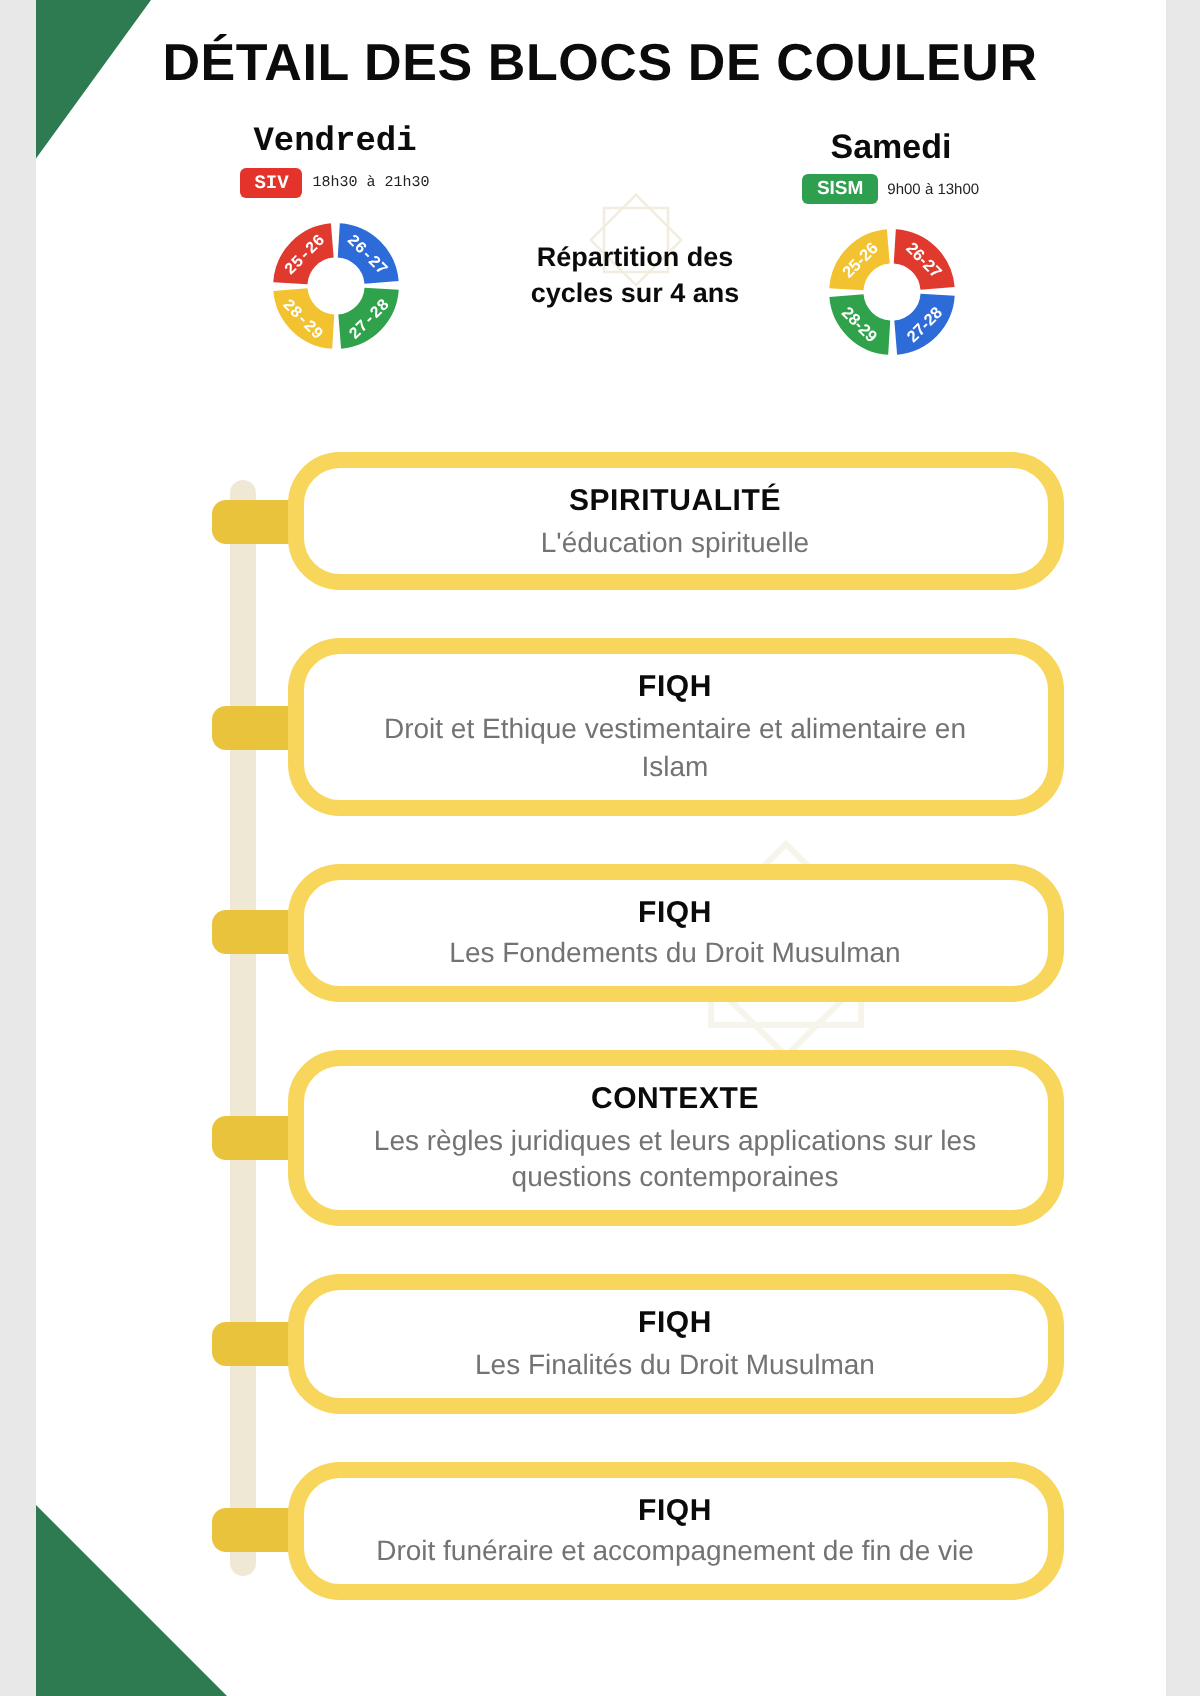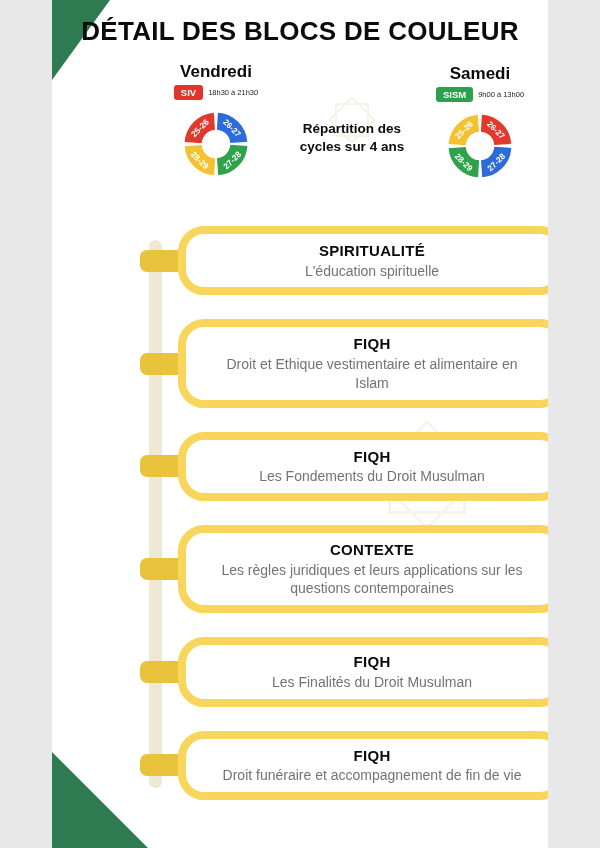--- a/index.html
+++ b/index.html
@@ -1,34 +1,34 @@
 <!DOCTYPE html>
 <html style="--c-yellow: #F8D65C; --c-tab: #EAC33C; --c-spine: #EFE8D5; --c-corner: #2E7B52; --c-badge_red: #E4332B; --c-badge_green: #2E9E4F; --c-ink: #0B0B0B;"><head>
 <meta charset="utf-8">
 <style>
   :root{
     --c-yellow:#F8D65C; --c-tab:#EAC33C; --c-spine:#EFE8D5; --c-corner:#2E7B52;
     --c-badge_red:#E4332B; --c-badge_green:#2E9E4F; --c-ink:#0B0B0B;
   }
   html,body{margin:0;padding:0;background:#e8e8e8;}
   .page{
-    position:relative; width:496px; height:848px; background:#fff; overflow:hidden;
+    position:relative; width:565px; height:848px; background:#fff; overflow:hidden;
     font-family:"Liberation Sans", sans-serif; color:var(--c-ink); margin:0 auto;
   }
   
   .corner-tl{position:absolute;top:0;left:0;width:58px;height:80px;background:var(--c-corner);
     clip-path:polygon(0 0,100% 0,0 100%);}
   .corner-bl{position:absolute;bottom:0;left:0;width:96px;height:96px;background:var(--c-corner);
     clip-path:polygon(0 0,0 100%,100% 100%);}
   
   .page-title{position:absolute;top:16px;left:0;width:100%;margin:0;text-align:center;
     font-size:26px;font-weight:800;letter-spacing:.3px;color:var(--c-ink);}
   
   .session{position:absolute;text-align:center;}
-  .session-0{left:86px;top:62px;width:156px;}
+  .session-0{left:72px;top:62px;width:156px;font-family:Liberation Mono, monospace;}
   .session-1{left:350px;top:64px;width:156px;}
   .day{font-size:17px;font-weight:800;}
   .badge-row{margin-top:3px;display:flex;align-items:center;justify-content:center;gap:5px;}
   .badge{color:#fff;font-weight:bold;font-size:9.5px;padding:2px 7px;border-radius:3px;line-height:1.2;}
   .session-0 .badge{background:var(--c-badge_red);}
   .session-1 .badge{background:var(--c-badge_green);}
   .time{font-size:7.5px;color:#222;}
   .wheel{margin-top:4px;width:80px;height:80px;}
   .wheel text{font-size:7.2px;font-weight:bold;fill:#fff;}
   

